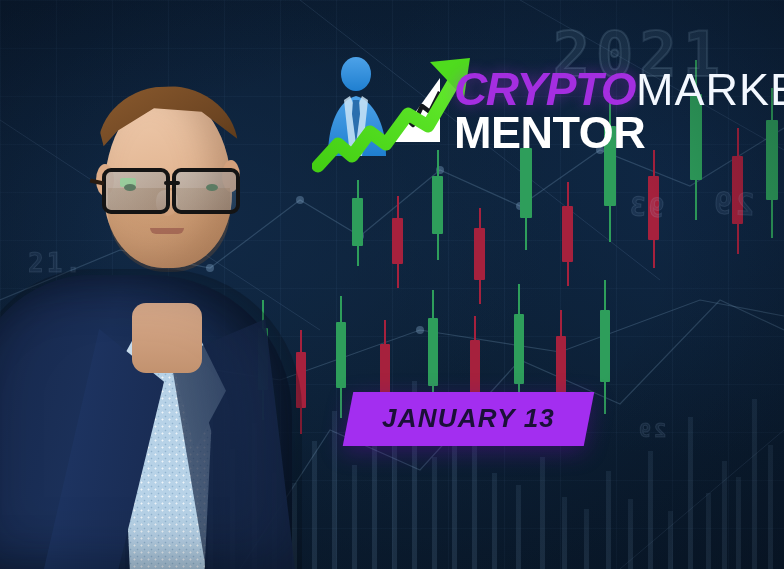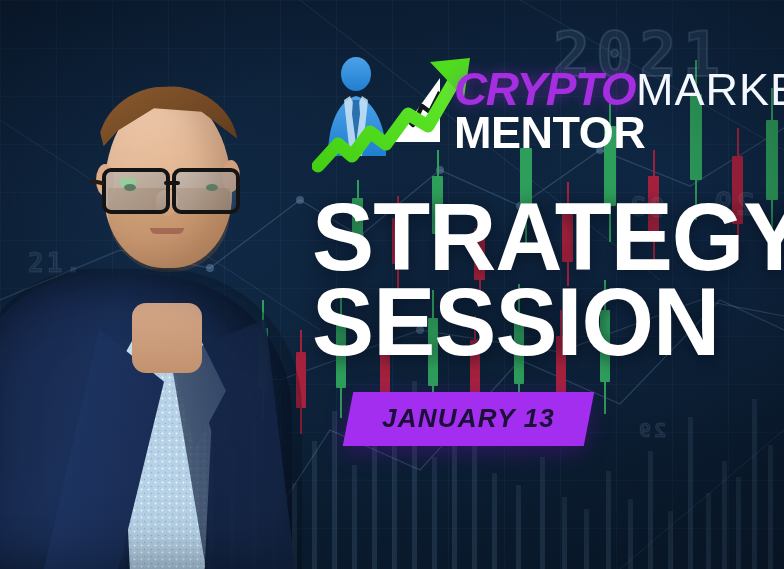--- a/index.html
+++ b/index.html
@@ -384,24 +384,20 @@
     </svg>
     <div class="logoword">
       <div class="lw-top">
         <span class="lw-crypto">CRYPTO</span>
         <span class="lw-market">MARKET</span>
       </div>
       <div class="lw-mentor">MENTOR</div>
     </div>
   </div>
 
-  <div class="headline">
-    <span class="hl1">STRATEGY</span>
-    <span class="hl2">SESSION</span>
-  </div>
 
   <div class="datewrap">
     <div class="datebadge">
       <span class="datetxt">JANUARY 13</span>
     </div>
   </div>
 
 </div>
 
 </body></html>

